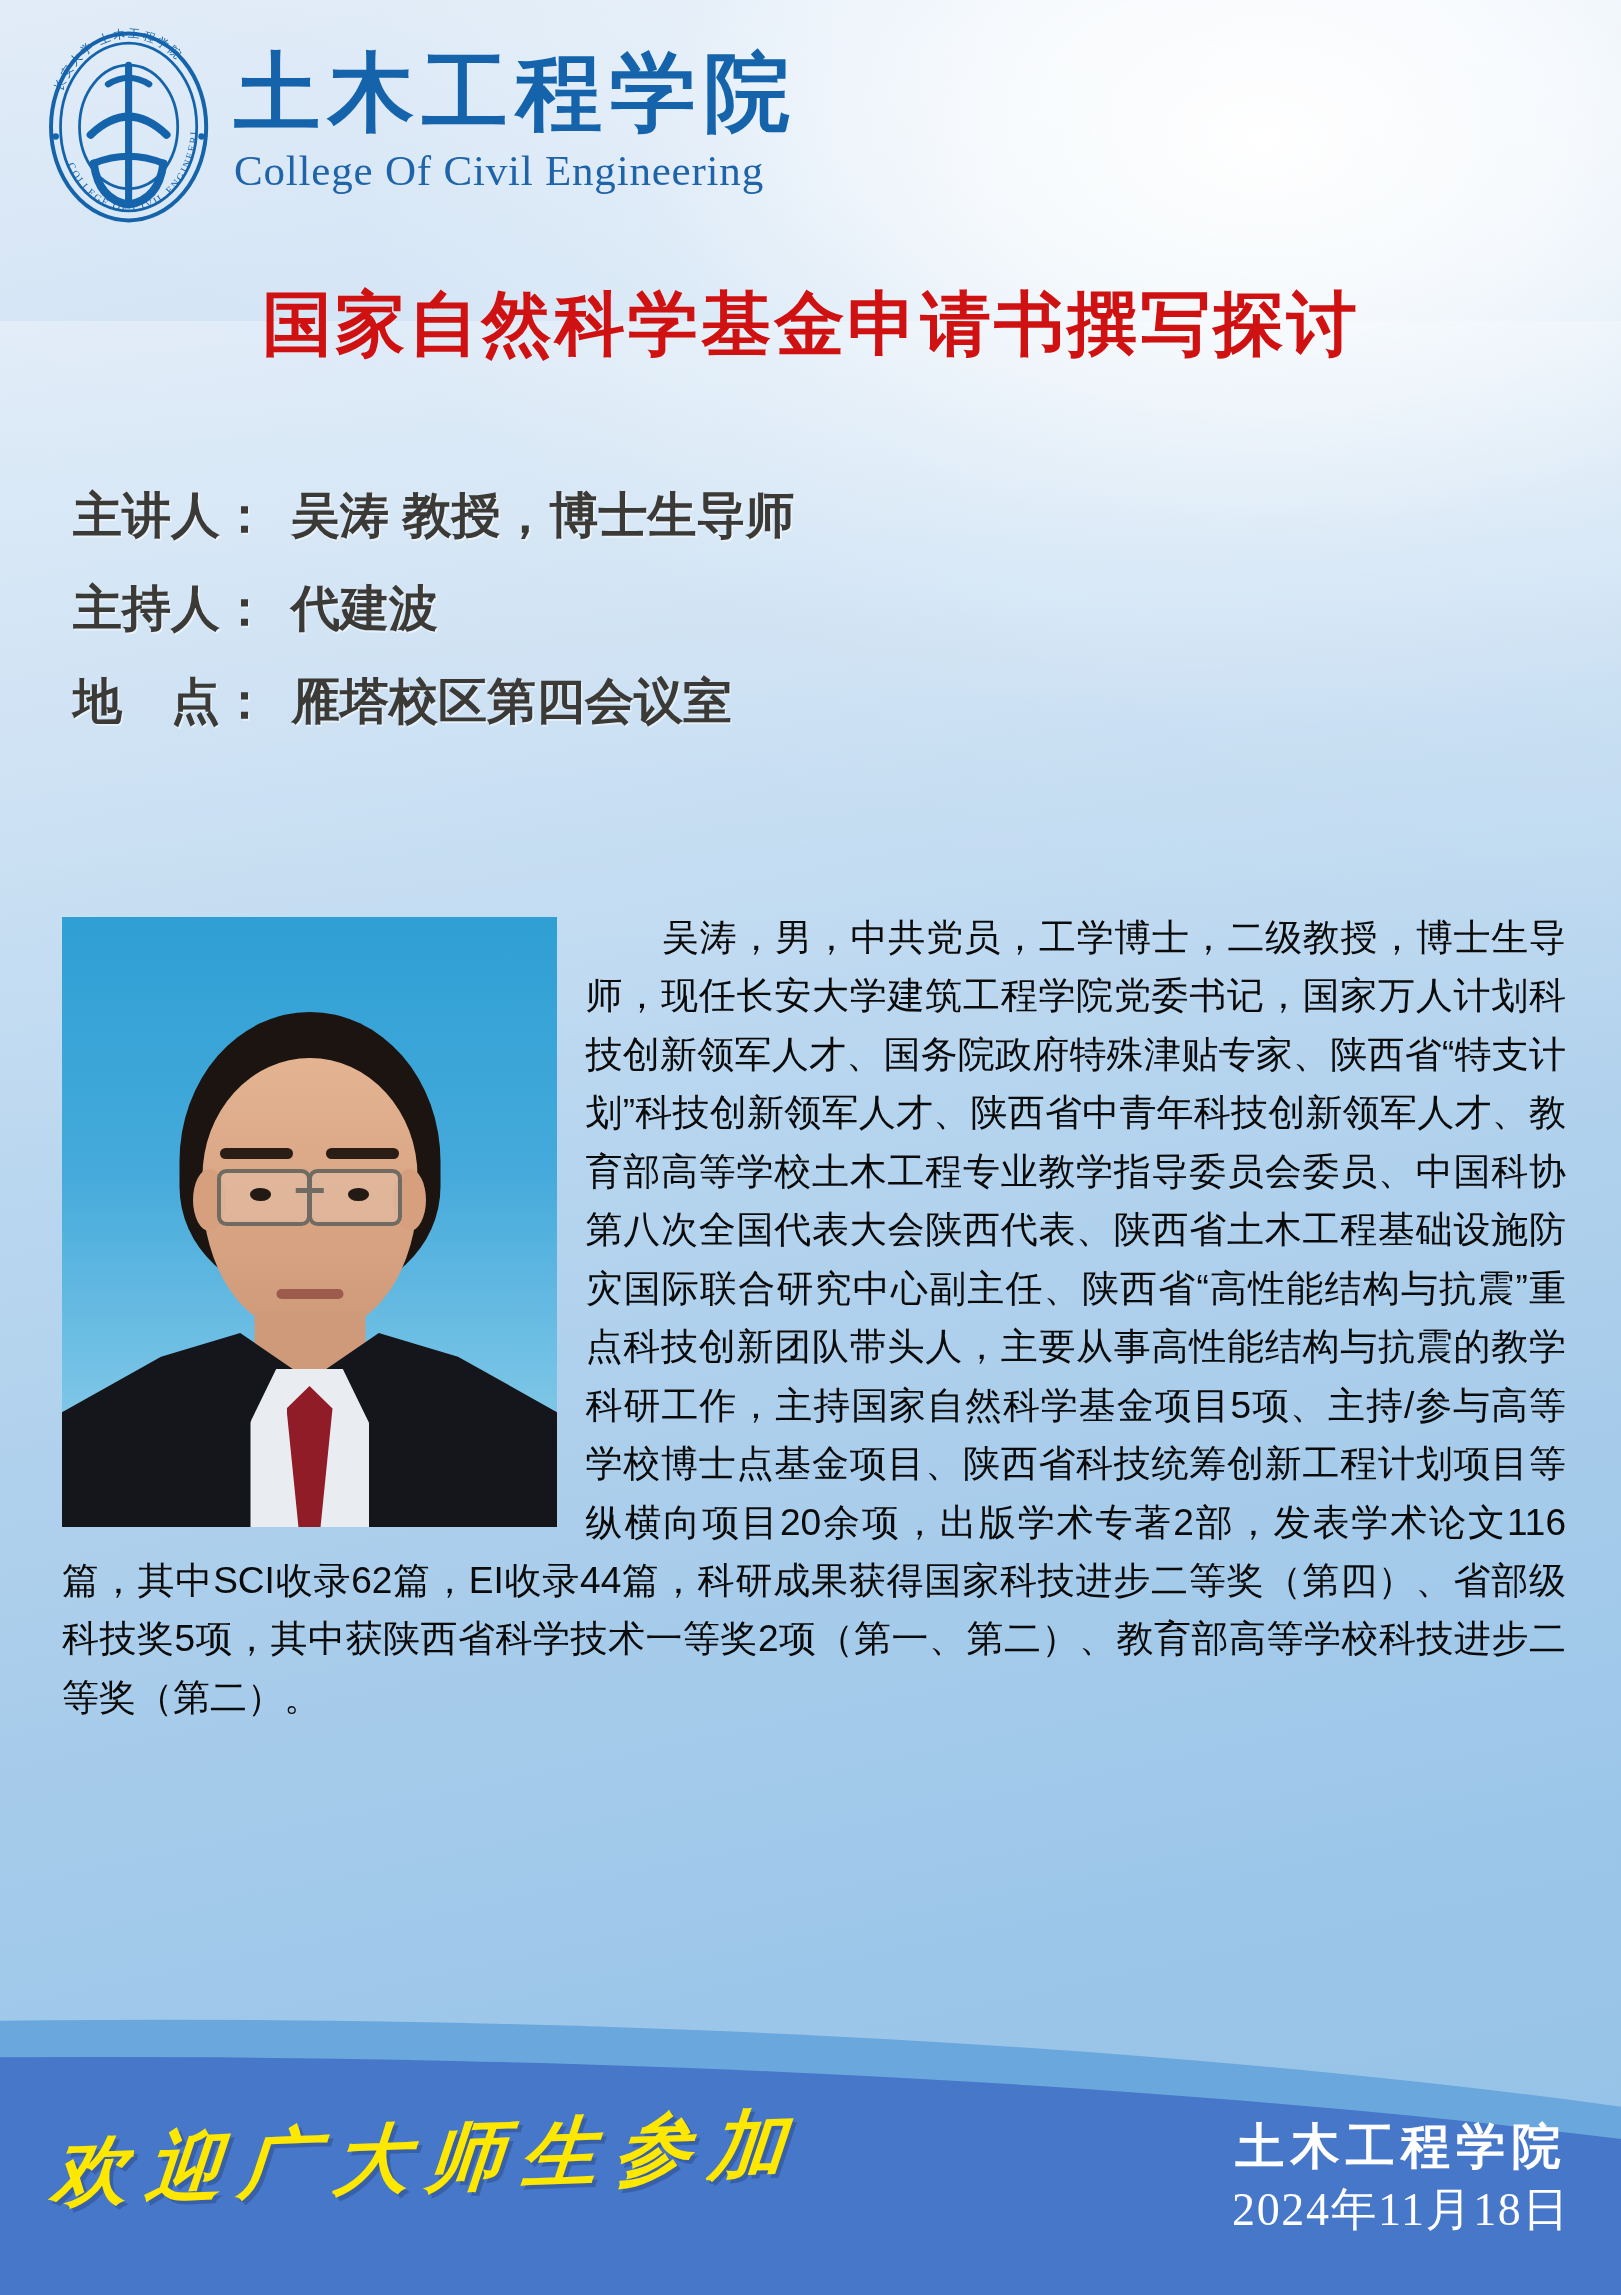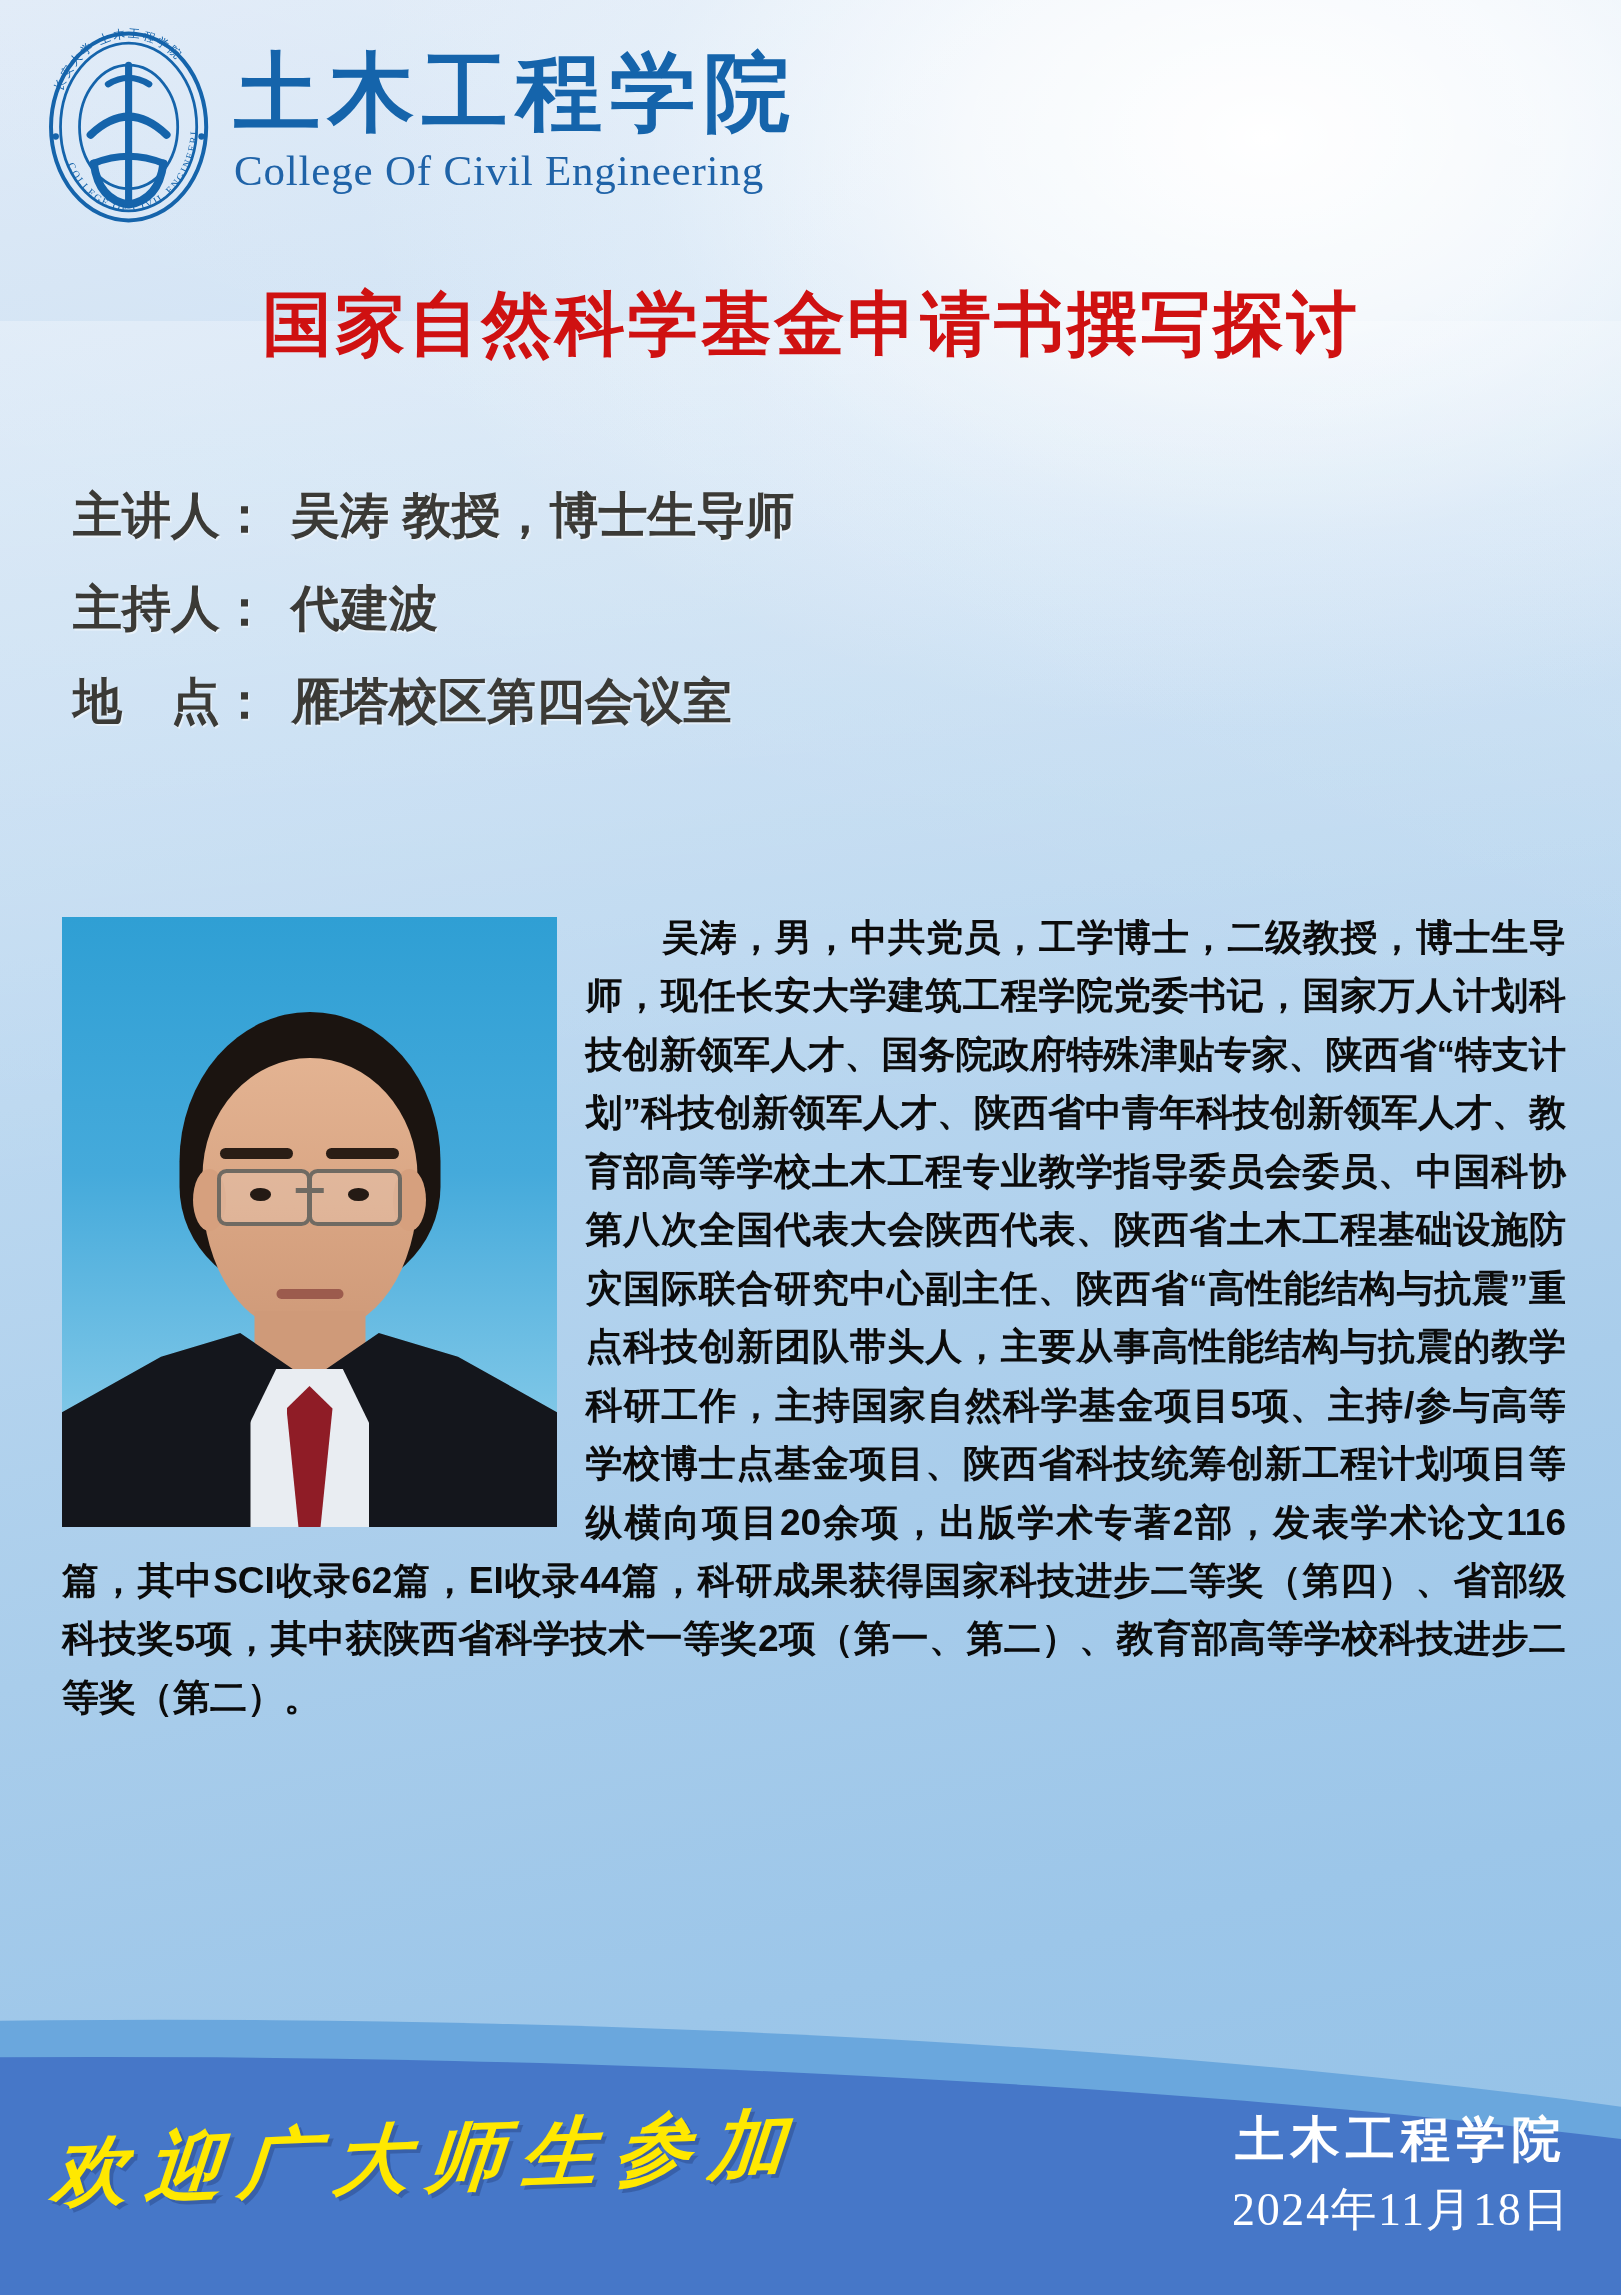--- a/index.html
+++ b/index.html
@@ -126,21 +126,20 @@
   .bio-wrap {
     position: absolute;
     left: 62px;
     top: 909px;
     width: 1504px;
     font-size: 37px;
     line-height: 1.58;
     color: #0b0b0b;
     text-align: justify;
     text-justify: inter-character;
-    font-weight: bold;
   }
   .portrait {
     float: left;
     width: 495px;
     height: 610px;
     margin: 8px 28.5px 11px 0;
     position: relative;
     overflow: hidden;
     background: linear-gradient(180deg, #2f9fd4 0%, #45aadb 42%, #79c4e6 78%, #a5d6ee 100%);
   }
@@ -295,21 +294,21 @@
     font-size: 49px;
     font-weight: 700;
     letter-spacing: 6.3px;
     line-height: 1.25;
   }
   .footer-sign .date {
     font-size: 46px;
     font-weight: 400;
     letter-spacing: 1.6px;
     line-height: 1.3;
-    margin-top: 10px;
+    margin-top: 3px;
   }
 </style>
 </head>
 <body>
 
 <div class="poster">
 
   <div class="sheen-a"></div>
   <div class="sheen-b"></div>
 

